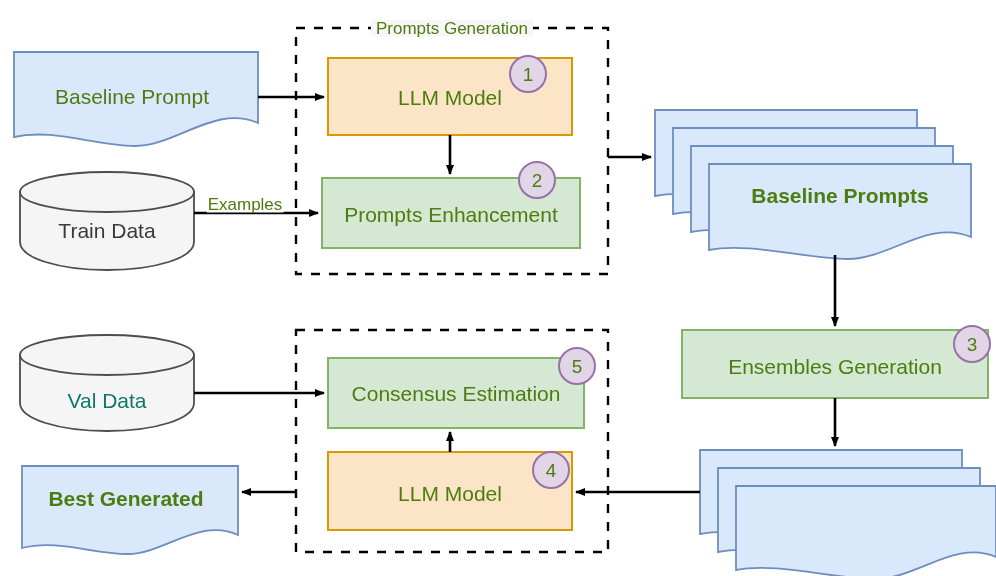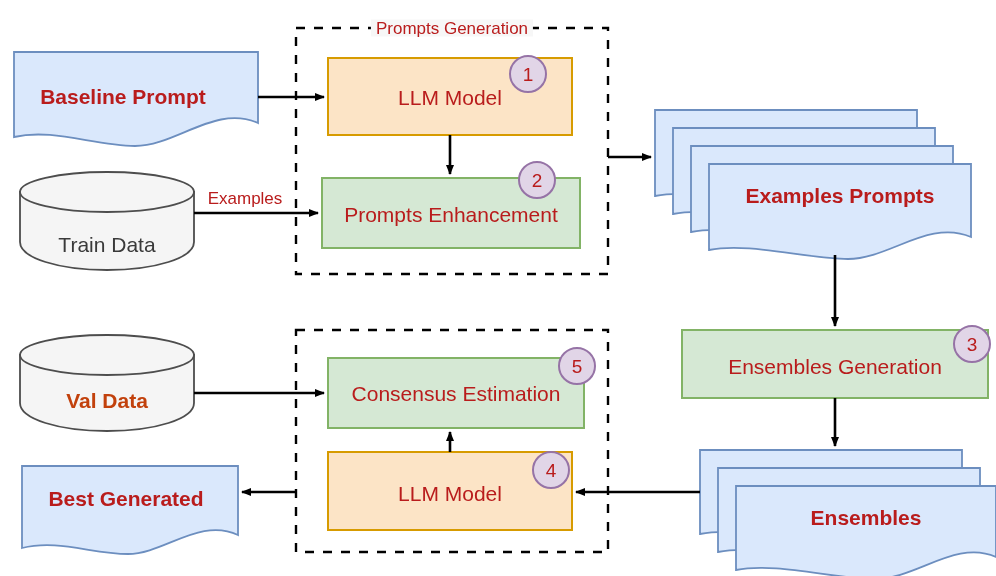--- a/index.html
+++ b/index.html
@@ -18,21 +18,21 @@
     overflow: hidden;
   }
   #svg-layer {
     position: absolute;
     top: 0; left: 0;
     width: 996px;
     height: 576px;
   }
   .lbl {
     position: absolute;
-    color: #b91c1c;
+    color: #4d7c0f;
     white-space: nowrap;
     line-height: 1;
     pointer-events: none;
   }
   .lbl-c {
     transform: translate(-50%, -50%);
   }
   .node-text {
     font-size: 21px;
   }
@@ -139,43 +139,42 @@
     <line x1="450" y1="452" x2="450" y2="432" stroke="#000000" stroke-width="2.6" marker-end="url(#arrowhead)"></line>
 
     <line x1="194" y1="393" x2="324" y2="393" stroke="#000000" stroke-width="2.6" marker-end="url(#arrowhead)"></line>
 
     <line x1="296" y1="492" x2="242" y2="492" stroke="#000000" stroke-width="2.6" marker-end="url(#arrowhead)"></line>
   </svg>
 
   <div class="lbl lbl-c grp-title" style="left:452px; top:28px;">Prompts Generation</div>
 
 
-  <div class="lbl lbl-c node-text" style="left:123px; top:96px;font-weight:bold;">Baseline Prompt</div>
+  <div class="lbl lbl-c node-text" style="left:132px; top:96px;">Baseline Prompt</div>
 
-  <div class="lbl lbl-c node-text" style="left:107px; top:244px; color:#3a3a3a;">Train Data</div>
+  <div class="lbl lbl-c node-text" style="left:107px; top:230px; color:#3a3a3a;">Train Data</div>
 
-  <div class="lbl lbl-c node-text" style="left:107px; top:400px; color:#c2410c;font-weight:bold;">Val Data</div>
+  <div class="lbl lbl-c node-text" style="left:107px; top:400px; color:#0f766e;">Val Data</div>
 
   <div class="lbl lbl-c node-text-bold" style="left:126px; top:498px;">Best Generated</div>
 
   <div class="lbl lbl-c node-text" style="left:450px; top:97px;">LLM Model</div>
 
   <div class="lbl lbl-c node-text" style="left:451px; top:214px;">Prompts Enhancement</div>
 
-  <div class="lbl lbl-c node-text-bold" style="left:840px; top:195px;">Examples Prompts</div>
+  <div class="lbl lbl-c node-text-bold" style="left:840px; top:195px;">Baseline Prompts</div>
 
   <div class="lbl lbl-c node-text" style="left:835px; top:366px;">Ensembles Generation</div>
 
-  <div class="lbl lbl-c node-text-bold" style="left:866px; top:517px;">Ensembles</div>
 
   <div class="lbl lbl-c node-text" style="left:450px; top:493px;">LLM Model</div>
 
   <div class="lbl lbl-c node-text" style="left:456px; top:393px;">Consensus Estimation</div>
 
-  <div class="lbl lbl-c edge-label" style="left:245px; top:198px;">Examples</div>
+  <div class="lbl lbl-c edge-label" style="left:245px; top:204px;">Examples</div>
 
   <div class="lbl lbl-c badge-num" style="left:528px; top:74px;">1</div>
 
   <div class="lbl lbl-c badge-num" style="left:537px; top:180px;">2</div>
 
   <div class="lbl lbl-c badge-num" style="left:972px; top:344px;">3</div>
 
   <div class="lbl lbl-c badge-num" style="left:551px; top:470px;">4</div>
 
   <div class="lbl lbl-c badge-num" style="left:577px; top:366px;">5</div>

